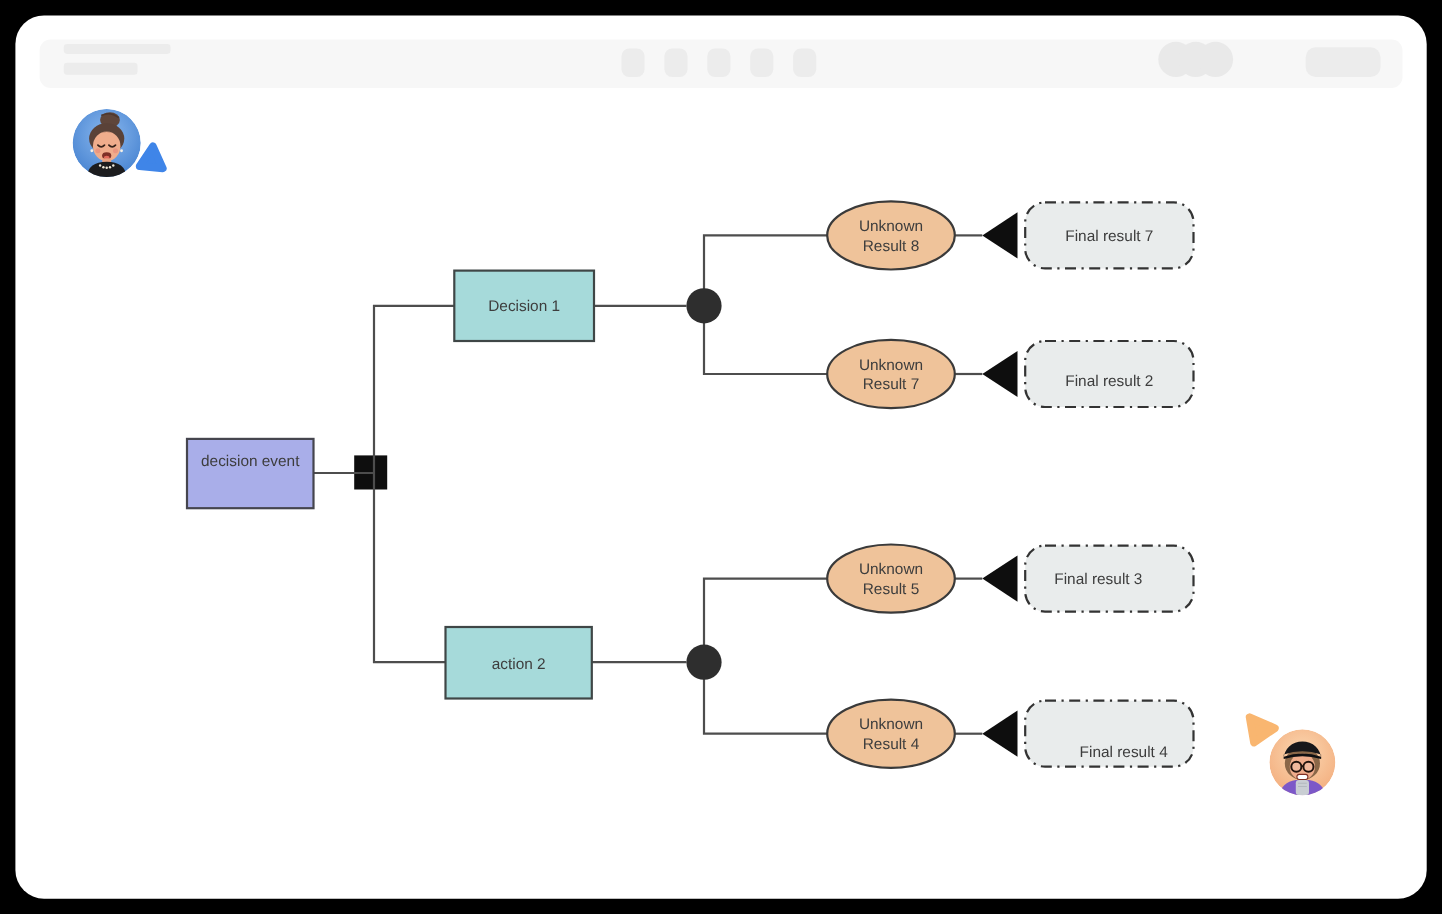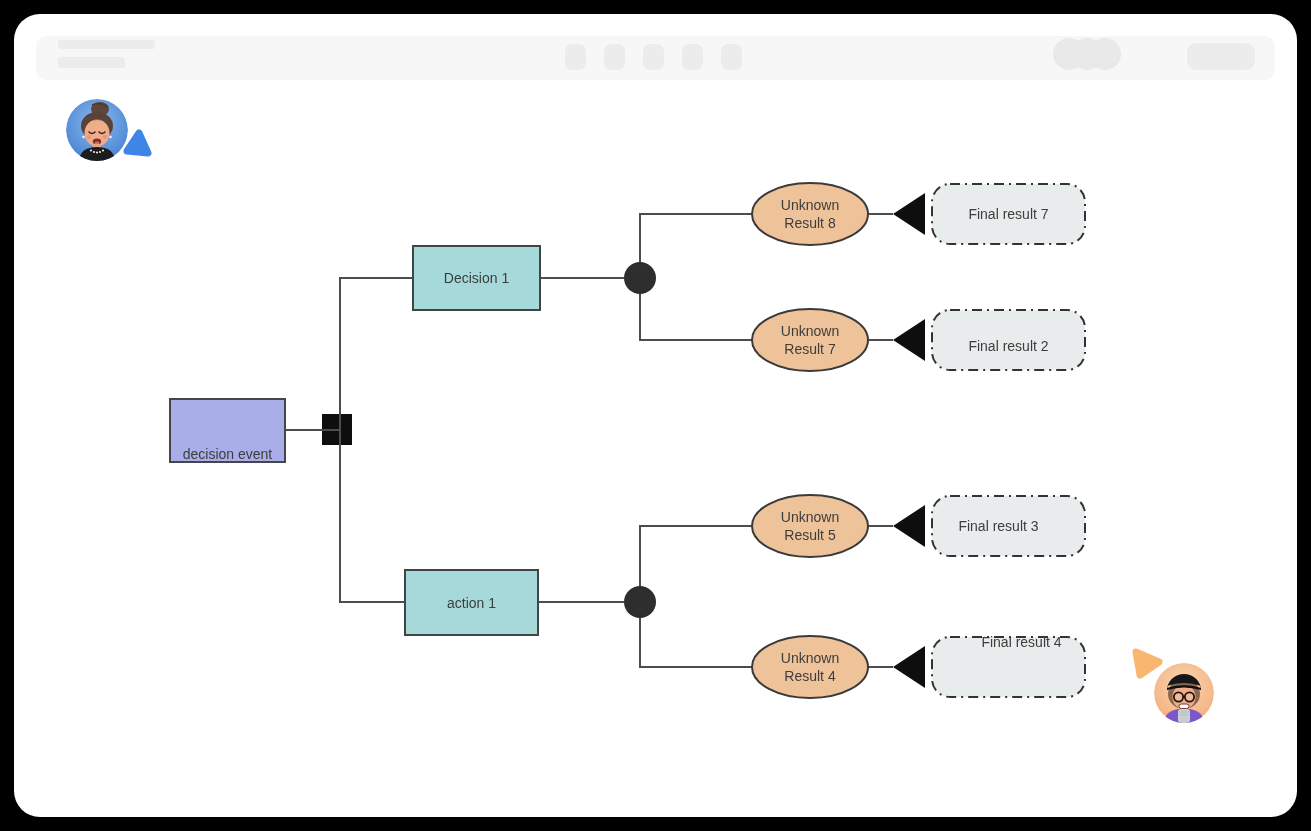--- a/index.html
+++ b/index.html
@@ -103,23 +103,23 @@
   </g>
 
   <g stroke="#333333" stroke-width="2" stroke-dasharray="10 5 2 5">
     <rect x="932" y="184" width="153" height="60" rx="18" fill="#e9ecec"></rect>
     <rect x="932" y="310" width="153" height="60" rx="18" fill="#e9ecec"></rect>
     <rect x="932" y="496" width="153" height="60" rx="18" fill="#e9ecec"></rect>
     <rect x="932" y="637" width="153" height="60" rx="18" fill="#e9ecec"></rect>
   </g>
 </svg>
 
-<div class="lbl" style="left:170px;top:422px;width:115px;height:63px">decision event</div>
+<div class="lbl" style="left:170px;top:387px;width:115px;height:63px">decision event</div>
 <div class="lbl" style="left:413px;top:246px;width:127px;height:64px">Decision 1</div>
-<div class="lbl" style="left:405px;top:570px;width:133px;height:65px">action 1</div>
+<div class="lbl" style="left:405px;top:570px;width:133px;height:65px">action 2</div>
 
 <div class="lbl" style="left:752px;top:183px;width:116px;height:62px;flex-direction:column">
   <span>Unknown</span>
   <span>Result 8</span>
 </div>
 <div class="lbl" style="left:752px;top:309px;width:116px;height:62px;flex-direction:column">
   <span>Unknown</span>
   <span>Result 7</span>
 </div>
 <div class="lbl" style="left:752px;top:495px;width:116px;height:62px;flex-direction:column">
@@ -127,21 +127,21 @@
   <span>Result 5</span>
 </div>
 <div class="lbl" style="left:752px;top:636px;width:116px;height:62px;flex-direction:column">
   <span>Unknown</span>
   <span>Result 4</span>
 </div>
 
 <div class="lbl" style="left:932px;top:184px;width:153px;height:60px">Final result 7</div>
 <div class="lbl" style="left:932px;top:310px;width:153px;height:72px">Final result 2</div>
 <div class="lbl" style="left:932px;top:496px;width:133px;height:60px">Final result 3</div>
-<div class="lbl" style="left:932px;top:612px;width:179px;height:60px">Final result 4</div>
+<div class="lbl" style="left:932px;top:653px;width:179px;height:60px">Final result 4</div>
 
 <div class="avatar" style="left:66px;top:99px">
   <svg width="62" height="62" viewBox="0 0 62 62">
     <defs>
       <radialGradient id="avbg1" cx="50%" cy="38%" r="75%">
         <stop offset="0%" stop-color="#8ab8ee"></stop>
           <stop offset="100%" stop-color="#3e7ccd"></stop>
       </radialGradient>
       <clipPath id="avclip1">
           <circle cx="31" cy="31" r="31"></circle>

